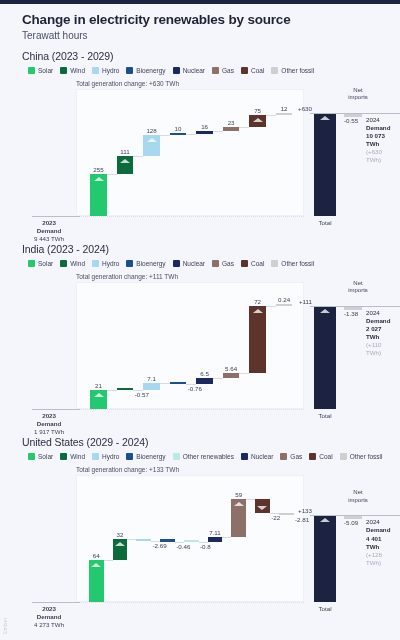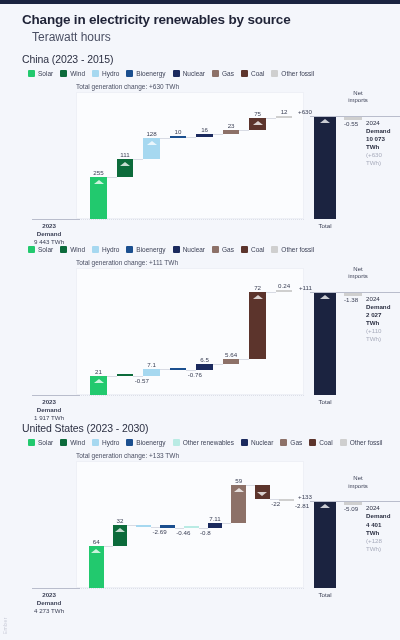--- a/index.html
+++ b/index.html
@@ -11,21 +11,21 @@
     color:#2b2f42;
     overflow:hidden;
     position:relative;
   }
   .topbar { height:4px; background:#1b2340; width:100%; }
   .page { padding:6px 10px 0 22px; }
   h1.title {
     font-size:13.5px; font-weight:bold; letter-spacing:-0.2px;
     margin:2px 0 3px 0; color:#1f2337;
   }
-  .subtitle { font-size:12px; color:#4a4f63; margin-bottom:9px;margin-left:10px; }
+  .subtitle { font-size:10px; color:#4a4f63; margin-bottom:9px; }
   .country { font-size:10.5px; color:#2b2f42; margin:0 0 5px 0; letter-spacing:-0.1px;}
   .legend { display:flex; flex-wrap:wrap; gap:3px 7px; margin-bottom:6px; padding-left:6px;}
   .legend-item { display:flex; align-items:center; gap:3px; }
   .swatch { width:7px; height:7px; display:inline-block; border-radius:1px; }
   .legend-label { font-size:6.5px; color:#3d4257; }
   .totalchange { font-size:6.5px; color:#4a4f63; margin:0 0 2px 54px;}
 
   .chartwrap { position:relative; height:150px; margin-bottom:4px;}
   .plotbox {
     position:absolute; left:54px; top:0; width:228px; height:127px;
@@ -63,21 +63,21 @@
 </head>
 <body>
 
 <div class="topbar"></div>
 
 <div class="page">
   <h1 class="title">Change in electricity renewables by source</h1>
   <div class="subtitle">Terawatt hours</div>
   <div id="panels">
       <div>
-        <div class="country">China (2023 - 2015)</div>
+        <div class="country">China (2023 - 2029)</div>
         <div class="legend">
           <div class="legend-item">
             <span class="swatch" style="background: rgb(34, 201, 110);"></span>
             <span class="legend-label">Solar</span>
           </div>
           <div class="legend-item">
             <span class="swatch" style="background: rgb(12, 107, 59);"></span>
             <span class="legend-label">Wind</span>
           </div>
           <div class="legend-item">
@@ -153,20 +153,21 @@
           <div class="baseline" style="left: 288px; width: 96px; top: 24px;"></div>
           <div class="rightann" style="left: 344px; top: 27px;">
             <div class="yr">2024</div>
             <div class="dm">Demand</div>
             <div class="dm">10 073 TWh</div>
             <div class="faint">(+630 TWh)</div>
           </div>
         </div>
       </div>
       <div>
+        <div class="country">India (2023 - 2024)</div>
         <div class="legend">
           <div class="legend-item">
             <span class="swatch" style="background: rgb(34, 201, 110);"></span>
             <span class="legend-label">Solar</span>
           </div>
           <div class="legend-item">
             <span class="swatch" style="background: rgb(12, 107, 59);"></span>
             <span class="legend-label">Wind</span>
           </div>
           <div class="legend-item">
@@ -238,21 +239,21 @@
           <div class="baseline" style="left: 288px; width: 96px; top: 24.139px;"></div>
           <div class="rightann" style="left: 344px; top: 27.139px;">
             <div class="yr">2024</div>
             <div class="dm">Demand</div>
             <div class="dm">2 027 TWh</div>
             <div class="faint">(+110 TWh)</div>
           </div>
         </div>
       </div>
       <div>
-        <div class="country">United States (2023 - 2030)</div>
+        <div class="country">United States (2029 - 2024)</div>
         <div class="legend">
           <div class="legend-item">
             <span class="swatch" style="background: rgb(34, 201, 110);"></span>
             <span class="legend-label">Solar</span>
           </div>
           <div class="legend-item">
             <span class="swatch" style="background: rgb(12, 107, 59);"></span>
             <span class="legend-label">Wind</span>
           </div>
           <div class="legend-item">

